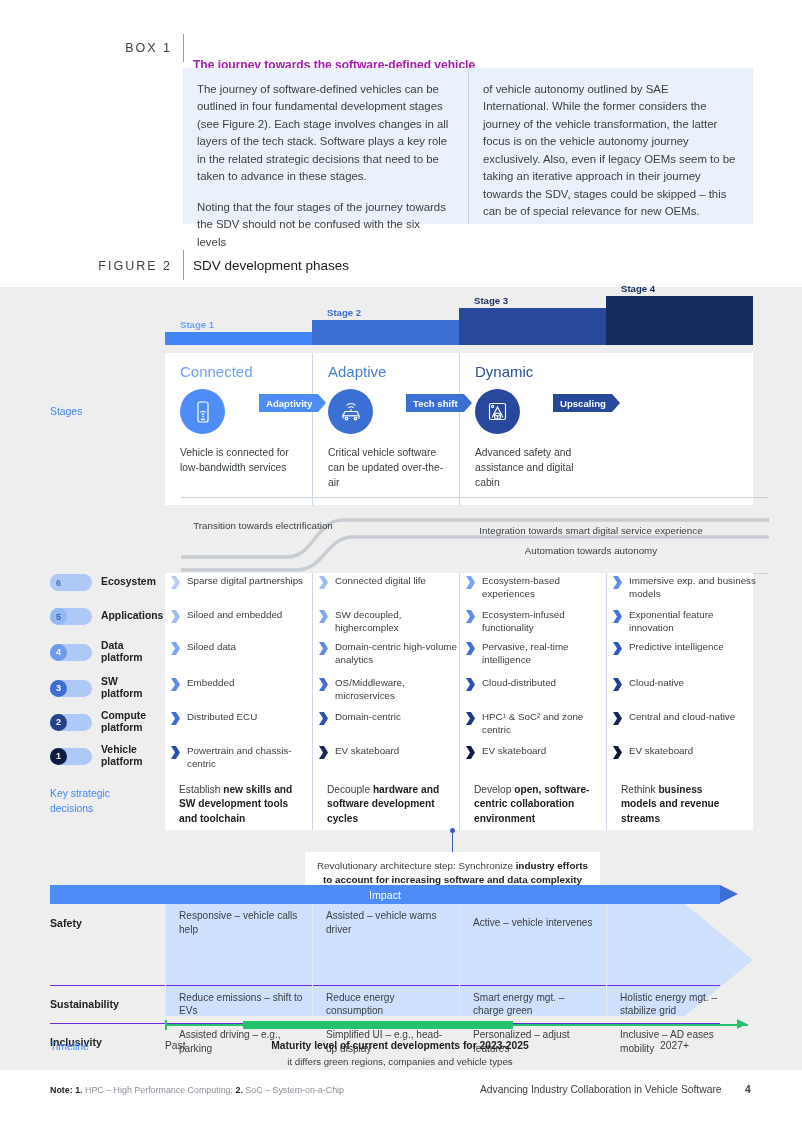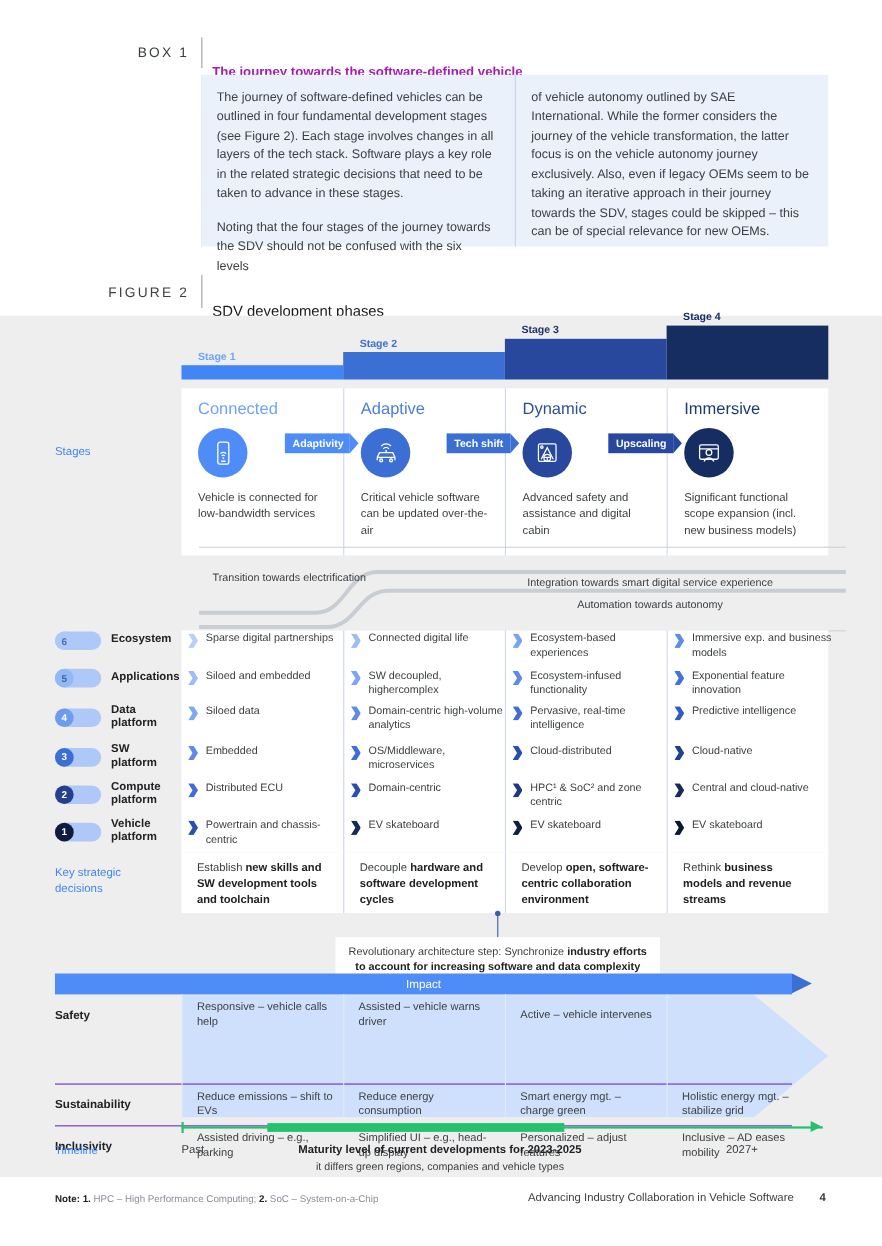--- a/index.html
+++ b/index.html
@@ -32,21 +32,21 @@
   .box-col { padding:13px 16px 10px 14px; font-size:11.4px; line-height:1.53; color:#3c4043; }
   #box-col-left { width:285px; }
   #box-col-right { width:285px; border-left:1px solid #c6d4ea; }
   .box-para + .box-para { margin-top:13px; }
 
   #figure-label {
     position:absolute; left:60px; top:259px; width:112px; text-align:right;
     font-size:12.5px; letter-spacing:2.0px; color:#3c4043;
   }
   #figure-title {
-    position:absolute; left:193px; top:258px; font-size:13.5px; font-weight:400; color:#1a1a1a;margin-top:17px;
+    position:absolute; left:193px; top:258px; font-size:13.5px; font-weight:400; color:#1a1a1a;
   }
 
   
   #figure { position:absolute; left:0; top:287px; width:802px; height:783px; background:#eeeeee; }
 
   
   #stair { position:absolute; left:0; top:0; width:802px; height:75px; }
   .stair-bar { position:absolute; }
   .stair-tag {
     position:absolute; font-size:9.6px; font-weight:700; white-space:nowrap;
@@ -238,32 +238,20 @@
         <svg width="27" height="27" viewBox="0 0 27 27" fill="none" stroke="#fff" stroke-width="1.15">
           <rect x="5.5" y="5.5" width="16" height="16" rx="1.5"></rect>
           <path d="M8 19.5 L13.5 9 L19 19.5"></path>
           <circle cx="13.5" cy="18.2" r="3.1"></circle>
           <line x1="10.5" y1="17.8" x2="16.5" y2="17.8"></line>
           <line x1="13.5" y1="18.2" x2="13.5" y2="21.3"></line>
           <circle cx="8.6" cy="8.4" r="1.1"></circle>
         </svg>
       </div>
       <div class="stage-desc">Advanced safety and assistance and digital cabin</div>
-    </div>
-    <div class="stage-card">
-      <div class="stage-name" style="color: rgb(27, 58, 116);">Immersive</div>
-      <div class="stage-icon" style="background: rgb(21, 45, 97);">
-        <svg width="27" height="27" viewBox="0 0 27 27" fill="none" stroke="#fff" stroke-width="1.15">
-          <rect x="5" y="6.5" width="17" height="13" rx="1.5"></rect>
-          <line x1="5" y1="10" x2="22" y2="10"></line>
-          <circle cx="13.5" cy="13.4" r="2.6"></circle>
-          <path d="M9 21.5c1.2-2.2 2.8-3.2 4.5-3.2s3.3 1 4.5 3.2"></path>
-        </svg>
-      </div>
-      <div class="stage-desc">Significant functional scope expansion (incl. new business models)</div>
     </div>
   </div>
 
   <div class="row-label" id="label-stages" style="top:118px;">Stages</div>
 
   <div id="tech-band">
     <div class="divline" style="top:0;"></div>
     <div class="divline" style="top:76px;"></div>
     <svg width="802" height="76" style="position:absolute;left:0;top:0;">
       <path d="M165,60 L271,60 C298,60 300,23 327,23 L753,23" stroke="#c8cdd3" stroke-width="3.6" fill="none"></path>

